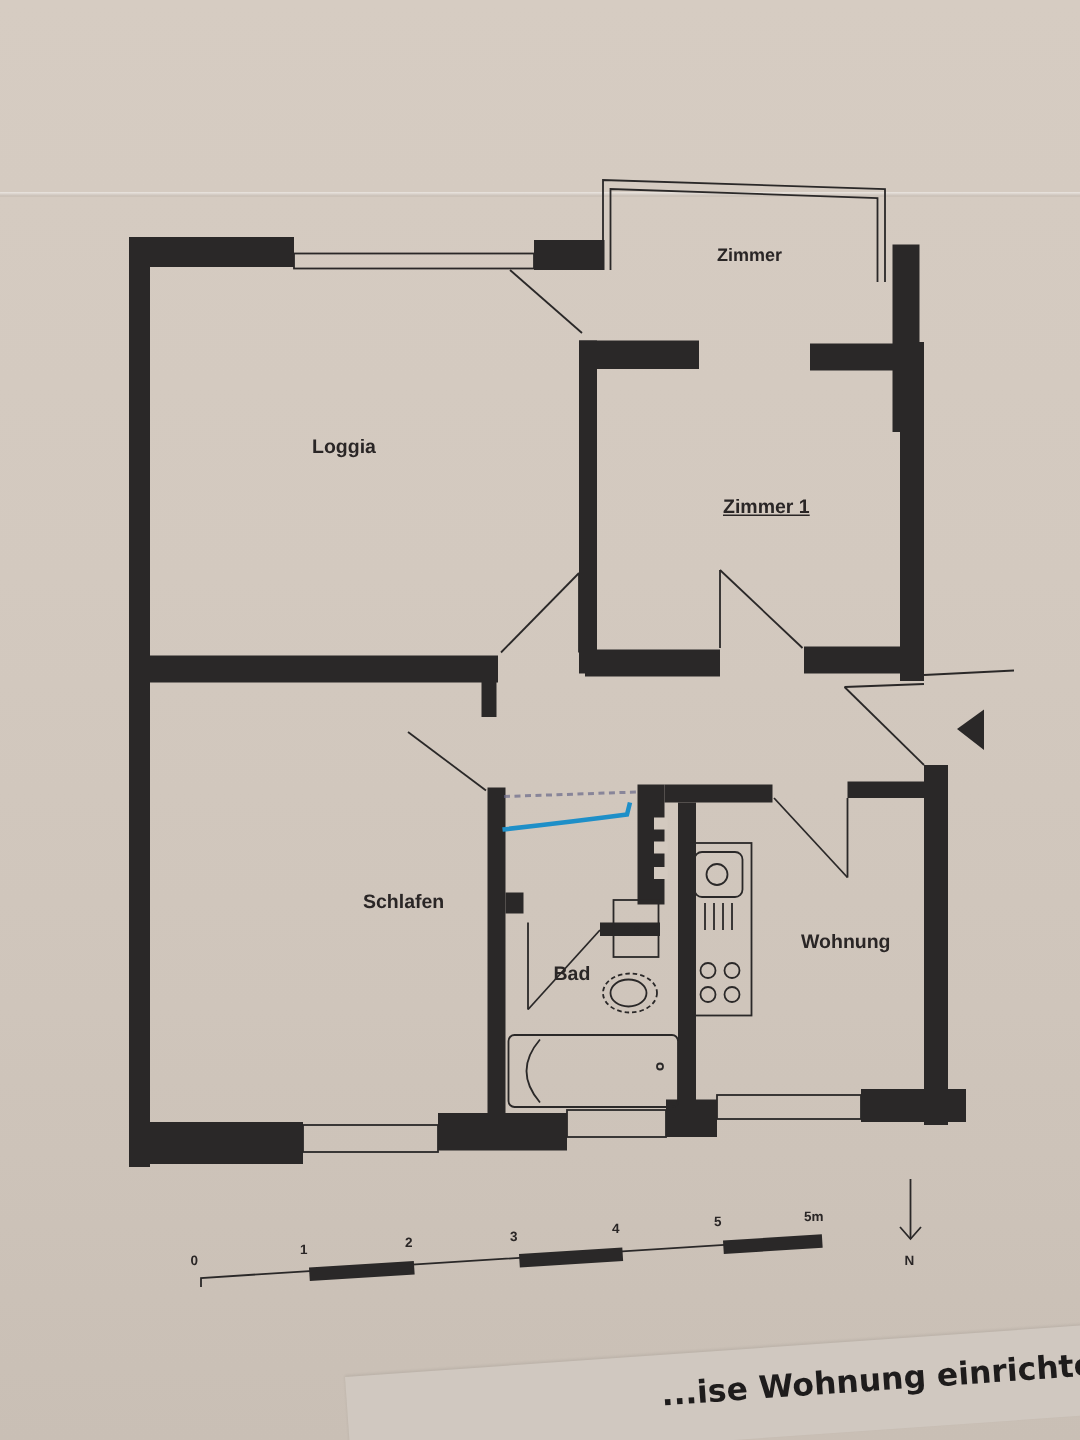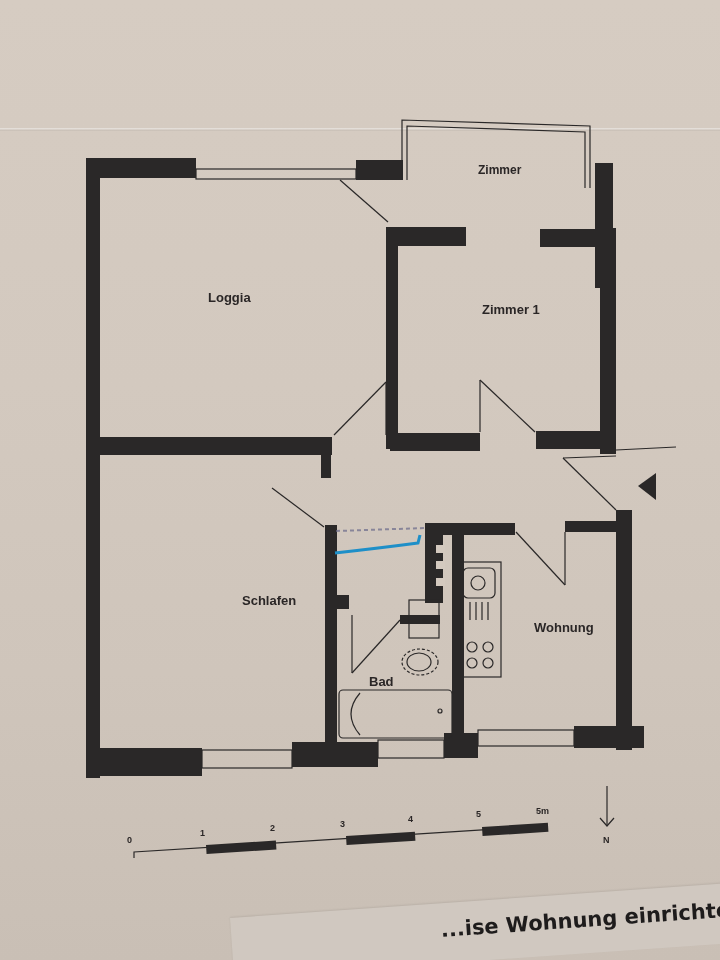--- a/index.html
+++ b/index.html
@@ -141,23 +141,23 @@
     <rect x="346" y="836" width="69" height="9" transform="rotate(-3.6 346 836)"></rect>
     <rect x="482" y="827" width="66" height="9" transform="rotate(-3.6 482 827)"></rect>
   </g>
 
   <path d="M 335 553 Q 380 548 418 543 L 420 535" fill="none" stroke="#1e8fc8" stroke-width="3"></path>
   <line x1="336" y1="531" x2="425" y2="528" stroke="#6a6a8a" stroke-width="2" stroke-dasharray="4 3" opacity="0.7"></line>
 </svg>
 
 <div class="room-label" style="left:478px;top:163px;font-size:12px;">Zimmer</div>
 <div class="room-label" style="left:208px;top:290px;">Loggia</div>
-<div class="room-label" style="left:482px;top:302px;">Zimmer 1</div>
+<div class="room-label" style="left:482px;top:330px;text-decoration:underline;">Zimmer 1</div>
 <div class="room-label" style="left:195px;top:593px;margin-left:47px;">Schlafen</div>
-<div class="room-label" style="left:369px;top:674px;">Bad</div>
+<div class="room-label" style="left:369px;top:641px;">Bad</div>
 <div class="room-label" style="left:534px;top:620px;">Wohnung</div>
 
 <div class="scale-num" style="left:127px;top:835px;">0</div>
 <div class="scale-num" style="left:200px;top:828px;">1</div>
 <div class="scale-num" style="left:270px;top:823px;">2</div>
 <div class="scale-num" style="left:340px;top:819px;">3</div>
 <div class="scale-num" style="left:408px;top:814px;">4</div>
 <div class="scale-num" style="left:476px;top:809px;">5</div>
 <div class="scale-num" style="left:536px;top:806px;">5m</div>
 <div class="scale-num" style="left:603px;top:835px;">N</div>

